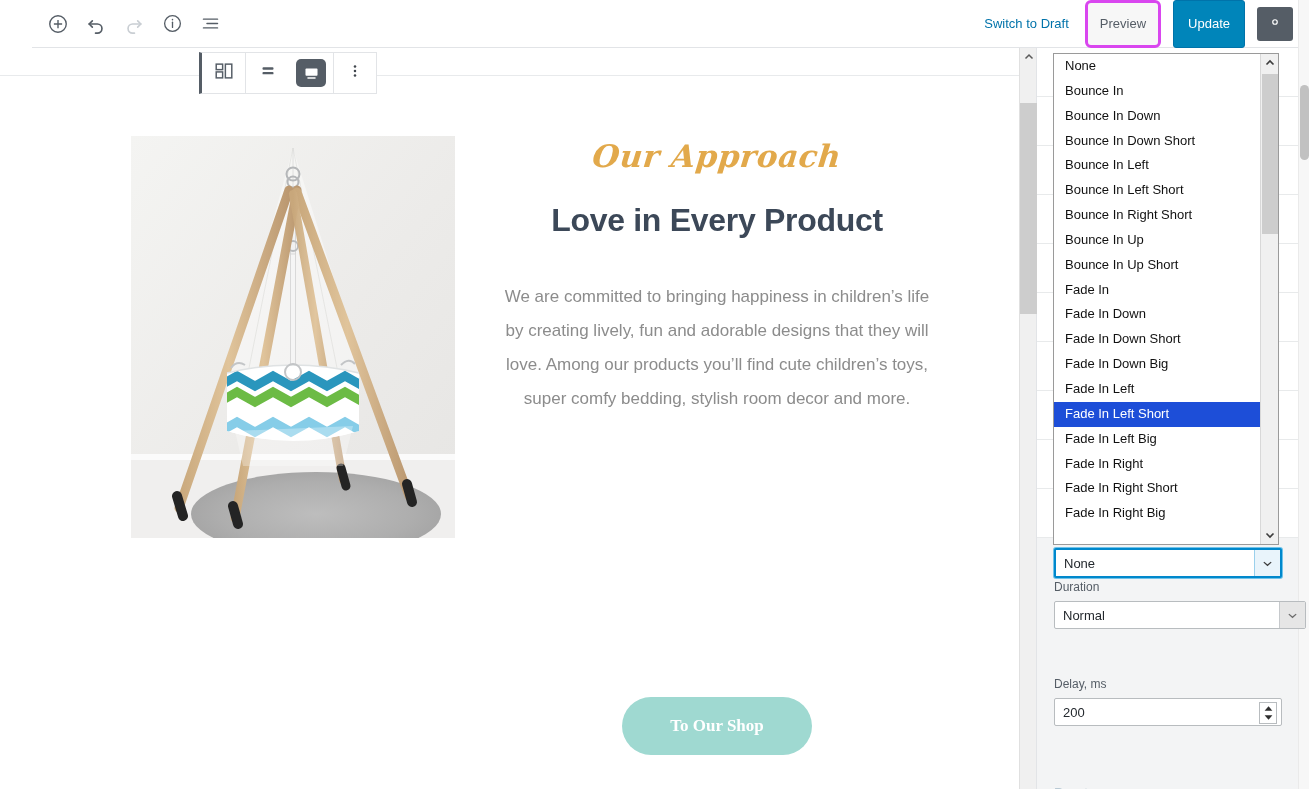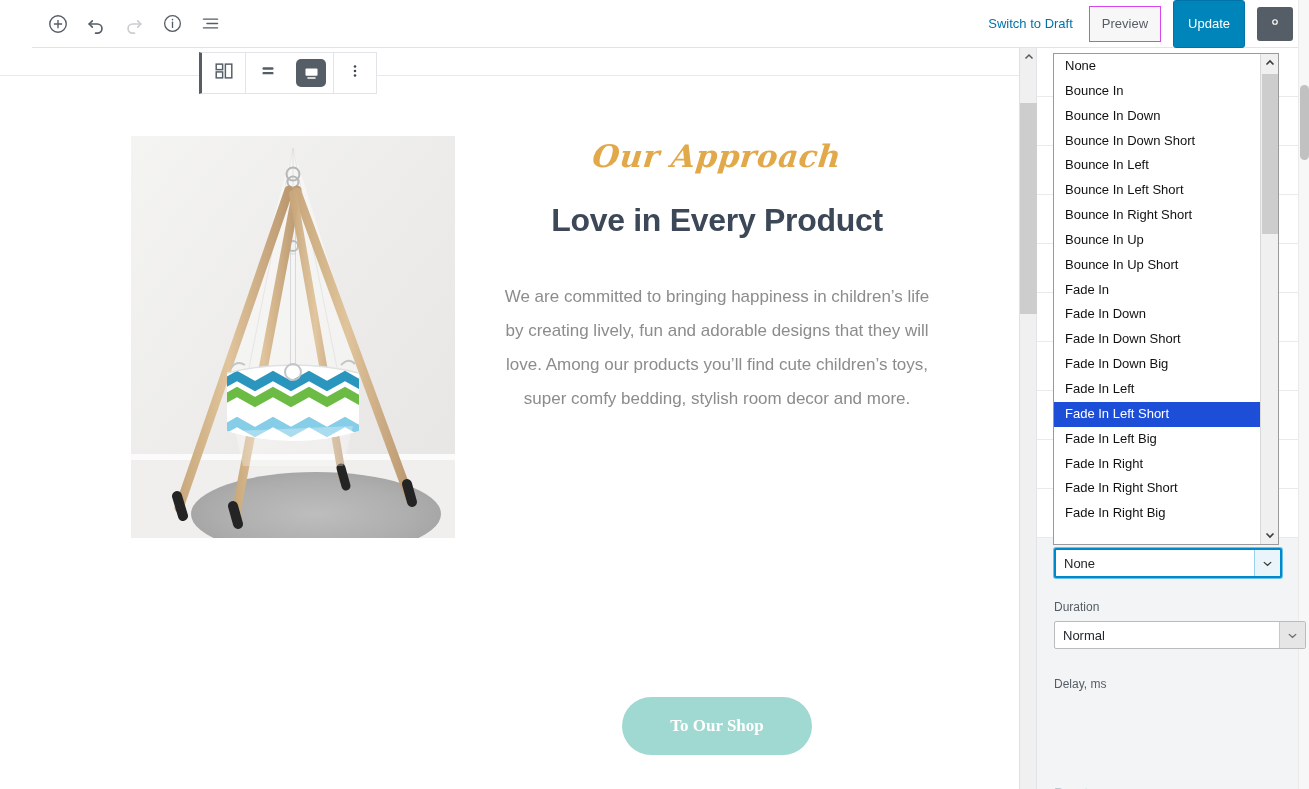--- a/index.html
+++ b/index.html
@@ -34,24 +34,24 @@
     display: flex; align-items: center; gap: 12px;
     padding-right: 6px; height: 100%;
   }
   .switch-draft {
     color: #0073aa; font-size: 13px; cursor: pointer;
     background: none; border: none; padding: 6px 4px;
     font-family: "Liberation Sans", sans-serif;
   }
   .btn-preview {
     font-size: 13px; color: #555d66;
-    background: #f7f7f7; border: 1px solid #d946ef;
-    border-radius: 0; padding: 6px 12px; cursor: pointer;
+    background: #f7f7f7; border: 3px solid #d946ef;
+    border-radius: 6px; padding: 6px 12px; cursor: pointer;
     font-family: "Liberation Sans", sans-serif;
-    height: 36px;
+    height: 48px;
   }
   .btn-update {
     font-size: 13px; color: #fff;
     background: #0085ba; border: 1px solid #0073aa;
     border-radius: 3px; padding: 6px 14px; cursor: pointer;
     font-family: "Liberation Sans", sans-serif;
     height: 48px;
   }
   .gear-btn {
     width: 36px; height: 34px; border-radius: 3px;
@@ -537,34 +537,45 @@
   <div class="sb-select focused" style="width:228px;">
     <span>None</span>
     <span class="arrowbox">
       <svg width="11" height="11" viewBox="0 0 12 12" fill="none" stroke="#3c3c3c" stroke-width="1.4">
           <path d="M2 4.5L6 8l4-3.5"></path>
         </svg>
     </span>
   </div>
 </div>
 
-<div style="position:absolute; left:1054px; top:600px; z-index:95; width:232px;">
+<div style="position:absolute; left:1054px; top:580px; z-index:95; width:232px;">
   <span class="sb-label" style="margin-top:0; display:block; margin-bottom:7px;">Duration</span>
   <div class="sb-select grey">
     <span>Normal</span>
     <span class="arrowbox">
       <svg width="11" height="11" viewBox="0 0 12 12" fill="none" stroke="#6b6b6b" stroke-width="1.4">
           <path d="M2 4.5L6 8l4-3.5"></path>
         </svg>
     </span>
   </div>
 </div>
 
 <div style="position:absolute; left:1054px; top:677px; z-index:95; width:232px;">
   <span class="sb-label" style="margin-top:0; display:block; margin-bottom:7px;">Delay, ms</span>
+  <div class="sb-number">
+    <span>200</span>
+    <span class="spinner">
+      <svg width="9" height="6" viewBox="0 0 10 6" fill="#2f2f2f">
+          <path d="M5 0L9.3 5H0.7z"></path>
+        </svg>
+      <svg width="9" height="6" viewBox="0 0 10 6" fill="#2f2f2f" style="margin-top:2px">
+          <path d="M5 6L0.7 1h8.6z"></path>
+        </svg>
+    </span>
+  </div>
 </div>
 
 <a class="reset-link" style="position:absolute; left:1036px; top:755px; z-index:95;">Reset</a>
 
 <div class="dropdown-popup">
   <div class="dd-list">
       <div class="dd-item">None</div>
       <div class="dd-item">Bounce In</div>
       <div class="dd-item">Bounce In Down</div>
       <div class="dd-item">Bounce In Down Short</div>

